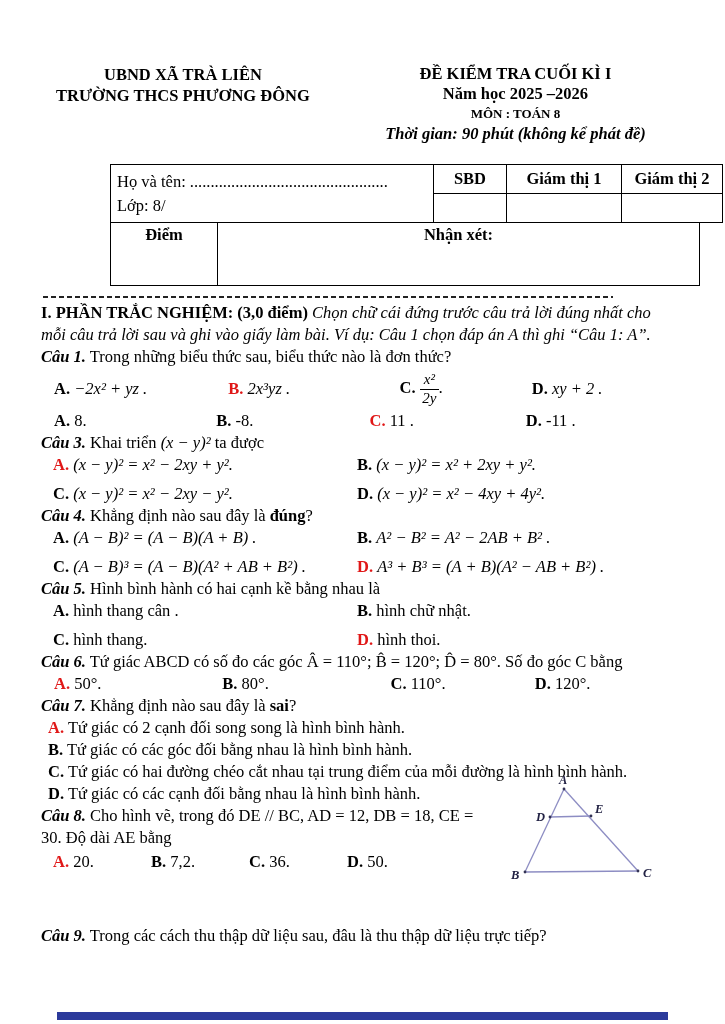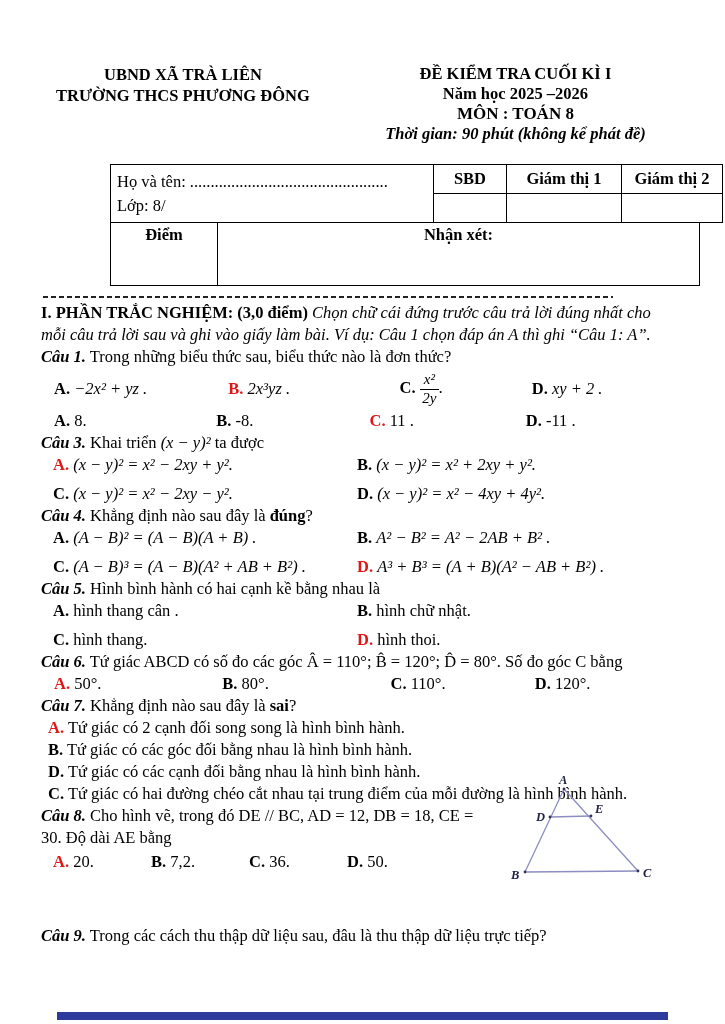--- a/index.html
+++ b/index.html
@@ -7,21 +7,21 @@
     width:725px;height:1024px;position:relative;overflow:hidden;
     background:#ffffff;color:#000;
     font-family:"Liberation Serif","DejaVu Serif",serif;
     font-size:16.5px;line-height:22px;
   }
   b{font-weight:bold;}
   
   .header{display:flex;padding:64px 30px 0 30px;}
   .header .hl{flex:0 0 46%;text-align:center;font-weight:bold;font-size:16.5px;line-height:21px;}
   .header .hr{flex:1;text-align:center;font-weight:bold;font-size:16.5px;line-height:20px;}
-  .header .hr .subject{font-size:17px;}
+  .header .hr .subject{font-size:13px;}
   .header .hr .time{font-style:italic;font-weight:bold;}
   
   .tblwrap{margin:20px 0 0 68px;width:590px;padding-left:42px;}
   table{border-collapse:collapse;}
   td{border:1px solid #000;font-size:16.5px;vertical-align:middle;}
   .t1{width:590px;table-layout:fixed;}
   .t1 .cname{width:310px;padding:2px 6px;line-height:24px;}
   .t1 .csbd{width:70px;text-align:center;font-weight:bold;}
   .t1 .cg1{width:112px;text-align:center;font-weight:bold;}
   .t1 .cg2{width:98px;text-align:center;font-weight:bold;}
@@ -175,22 +175,22 @@
       <span><b class="key">B.</b> <span>80°.</span></span>
       <span><b class="key">C.</b> <span>110°.</span></span>
       <span><b class="key">D.</b> <span>120°.</span></span>
     </div>
   </div>
 
   <div class="q">
     <div><b class="qlabel">Câu 7.</b> <span><span>Khẳng định nào sau đây là </span><b class="ul-b">sai</b><span>?</span></span></div>
     <div class="optline"><b class="key correct">A.</b> <span>Tứ giác có 2 cạnh đối song song là hình bình hành.</span></div>
     <div class="optline"><b class="key">B.</b> <span>Tứ giác có các góc đối bằng nhau là hình bình hành.</span></div>
+    <div class="optline"><b class="key">C.</b> <span>Tứ giác có hai đường chéo cắt nhau tại trung điểm của mỗi đường là hình bình hành.</span></div>
     <div class="optline"><b class="key">D.</b> <span>Tứ giác có các cạnh đối bằng nhau là hình bình hành.</span></div>
-    <div class="optline"><b class="key">C.</b> <span>Tứ giác có hai đường chéo cắt nhau tại trung điểm của mỗi đường là hình bình hành.</span></div>
   </div>
 
   <div class="q q8">
     <div class="q8text"><b class="qlabel">Câu 8.</b> <span>Cho hình vẽ, trong đó DE // BC, AD = 12, DB = 18, CE = 30. Độ dài AE bằng</span></div>
     <div class="opts opts-q8">
       <span><b class="key correct">A.</b> <span>20.</span></span>
       <span><b class="key">B.</b> <span>7,2.</span></span>
       <span><b class="key">C.</b> <span>36.</span></span>
       <span><b class="key">D.</b> <span>50.</span></span>
     </div>

